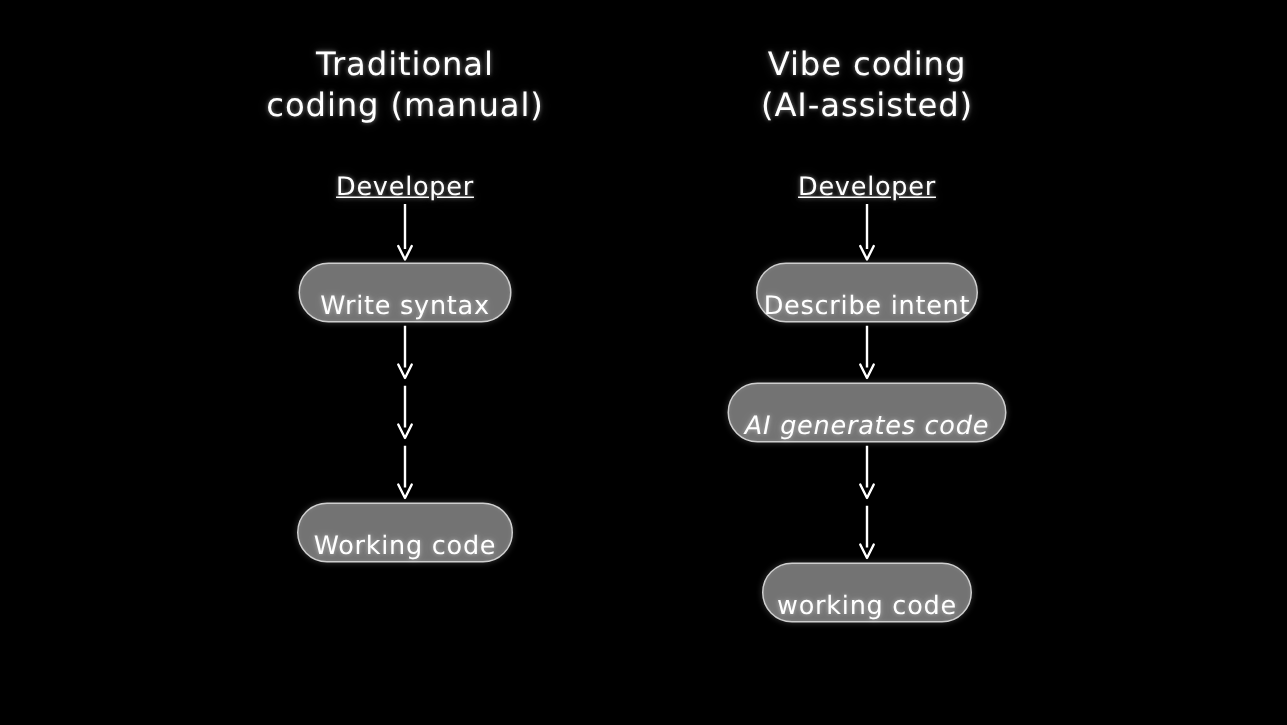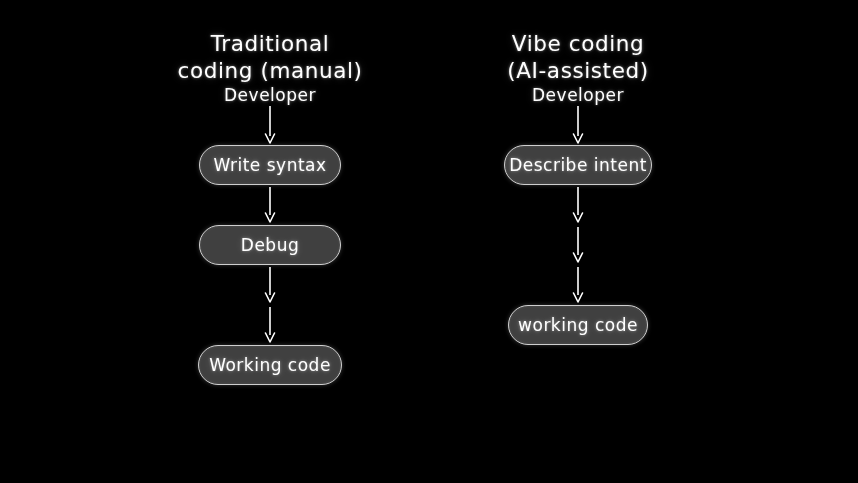--- a/index.html
+++ b/index.html
@@ -44,41 +44,41 @@
   }
 
   .node-label {
     color: #ffffff;
     font-size: 17px;
     line-height: 20px;
     letter-spacing: 0.5px;
     text-align: center;
     text-shadow: 0 0 3px rgba(255,255,255,0.45), 0 0 8px rgba(255,255,255,0.18);
   }
-  .start-label { margin-top: 1px; }
+  .start-label { margin-top: 31px; text-decoration: underline; }
 
   .arrow {
     display: block;
     margin: 0 auto;
   }
   .arrow-wrap {
     height: 40px;
     display: flex;
     align-items: center;
     justify-content: center;
   }
 
   .box {
     box-sizing: border-box;
     height: 40px;
     border: 1.4px solid #cfcfcf;
     border-radius: 20px;
-    background: #404040;
+    background: #737373;
     display: flex;
-    align-items: center;
+    align-items: flex-end;
     justify-content: center;
     box-shadow: 0 0 4px rgba(255,255,255,0.22), inset 0 0 3px rgba(255,255,255,0.10);
   }
   .box .box-text {
     color: #ffffff;
     font-size: 17px;
     letter-spacing: 0.5px;
     line-height: 20px;
     white-space: nowrap;
     text-shadow: 0 0 3px rgba(255,255,255,0.45), 0 0 8px rgba(255,255,255,0.18);
@@ -117,23 +117,20 @@
       <span class="box-text">Write syntax</span>
     </div>
 
     <div class="arrow-wrap">
       <svg class="arrow" width="14" height="36" viewBox="0 0 14 36">
         <line x1="7" y1="0" x2="7" y2="28" stroke="#ffffff" stroke-width="1.6"></line>
         <path d="M2.5 26 L7 35 L11.5 26" fill="none" stroke="#ffffff" stroke-width="1.6" stroke-linecap="round" stroke-linejoin="round"></path>
       </svg>
     </div>
 
-    <div class="box w-142">
-      <span class="box-text">Debug</span>
-    </div>
 
     <div class="arrow-wrap">
       <svg class="arrow" width="14" height="36" viewBox="0 0 14 36">
         <line x1="7" y1="0" x2="7" y2="28" stroke="#ffffff" stroke-width="1.6"></line>
         <path d="M2.5 26 L7 35 L11.5 26" fill="none" stroke="#ffffff" stroke-width="1.6" stroke-linecap="round" stroke-linejoin="round"></path>
       </svg>
     </div>
 
 
     <div class="arrow-wrap">
@@ -166,20 +163,23 @@
       <span class="box-text">Describe intent</span>
     </div>
 
     <div class="arrow-wrap">
       <svg class="arrow" width="14" height="36" viewBox="0 0 14 36">
         <line x1="7" y1="0" x2="7" y2="28" stroke="#ffffff" stroke-width="1.6"></line>
         <path d="M2.5 26 L7 35 L11.5 26" fill="none" stroke="#ffffff" stroke-width="1.6" stroke-linecap="round" stroke-linejoin="round"></path>
       </svg>
     </div>
 
+    <div class="box w-186 italic">
+      <span class="box-text">AI generates code</span>
+    </div>
 
     <div class="arrow-wrap">
       <svg class="arrow" width="14" height="36" viewBox="0 0 14 36">
         <line x1="7" y1="0" x2="7" y2="28" stroke="#ffffff" stroke-width="1.6"></line>
         <path d="M2.5 26 L7 35 L11.5 26" fill="none" stroke="#ffffff" stroke-width="1.6" stroke-linecap="round" stroke-linejoin="round"></path>
       </svg>
     </div>
 
 
     <div class="arrow-wrap">

